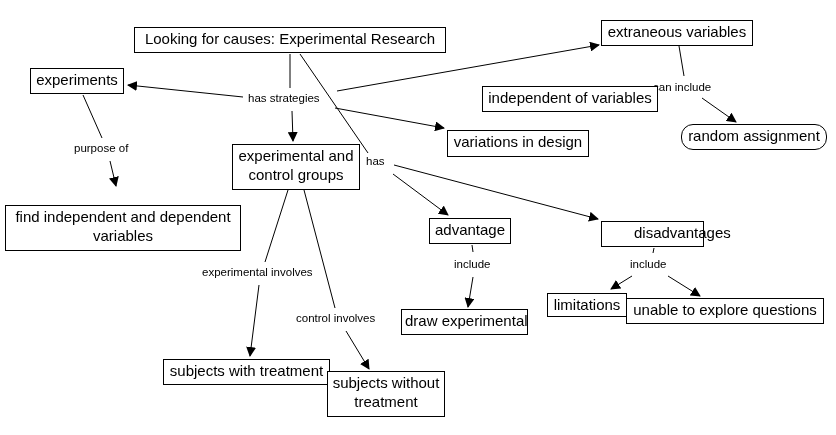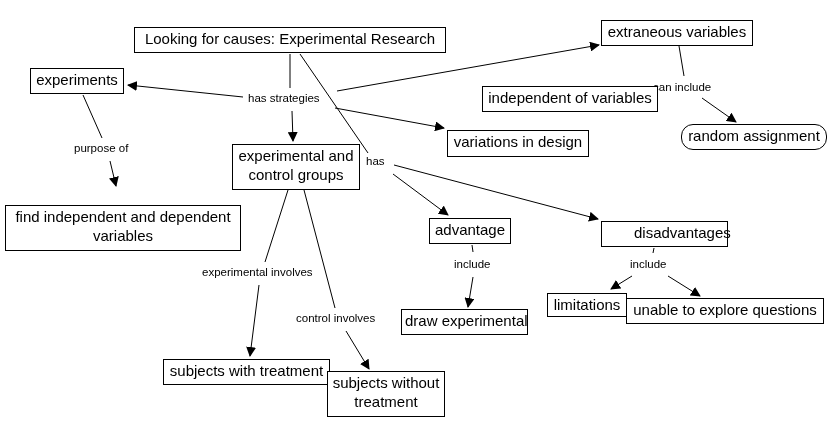--- a/index.html
+++ b/index.html
@@ -84,21 +84,21 @@
 </div>
 <div class="node" style="left:482px; top:86px; width:176px; height:26px;">
   <span>independent of variables</span>
 </div>
 <div class="node" style="left:681px; top:124px; width:146px; height:26px;border-radius:12px;">
   <span>random assignment</span>
 </div>
 <div class="node" style="left:429px; top:218px; width:82px; height:26px;">
   <span>advantage</span>
 </div>
-<div class="node" style="left:601px; top:221px; width:127px; height:26px;padding-left:32px;">
+<div class="node" style="left:601px; top:221px; width:103px; height:26px;padding-left:32px;">
   <span>disadvantages</span>
 </div>
 <div class="node" style="left:401px; top:309px; width:127px; height:26px;">
   <span>draw experimental</span>
 </div>
 <div class="node" style="left:547px; top:293px; width:80px; height:24px;">
   <span>limitations</span>
 </div>
 <div class="node" style="left:626px; top:298px; width:198px; height:26px;">
   <span>unable to explore questions</span>

